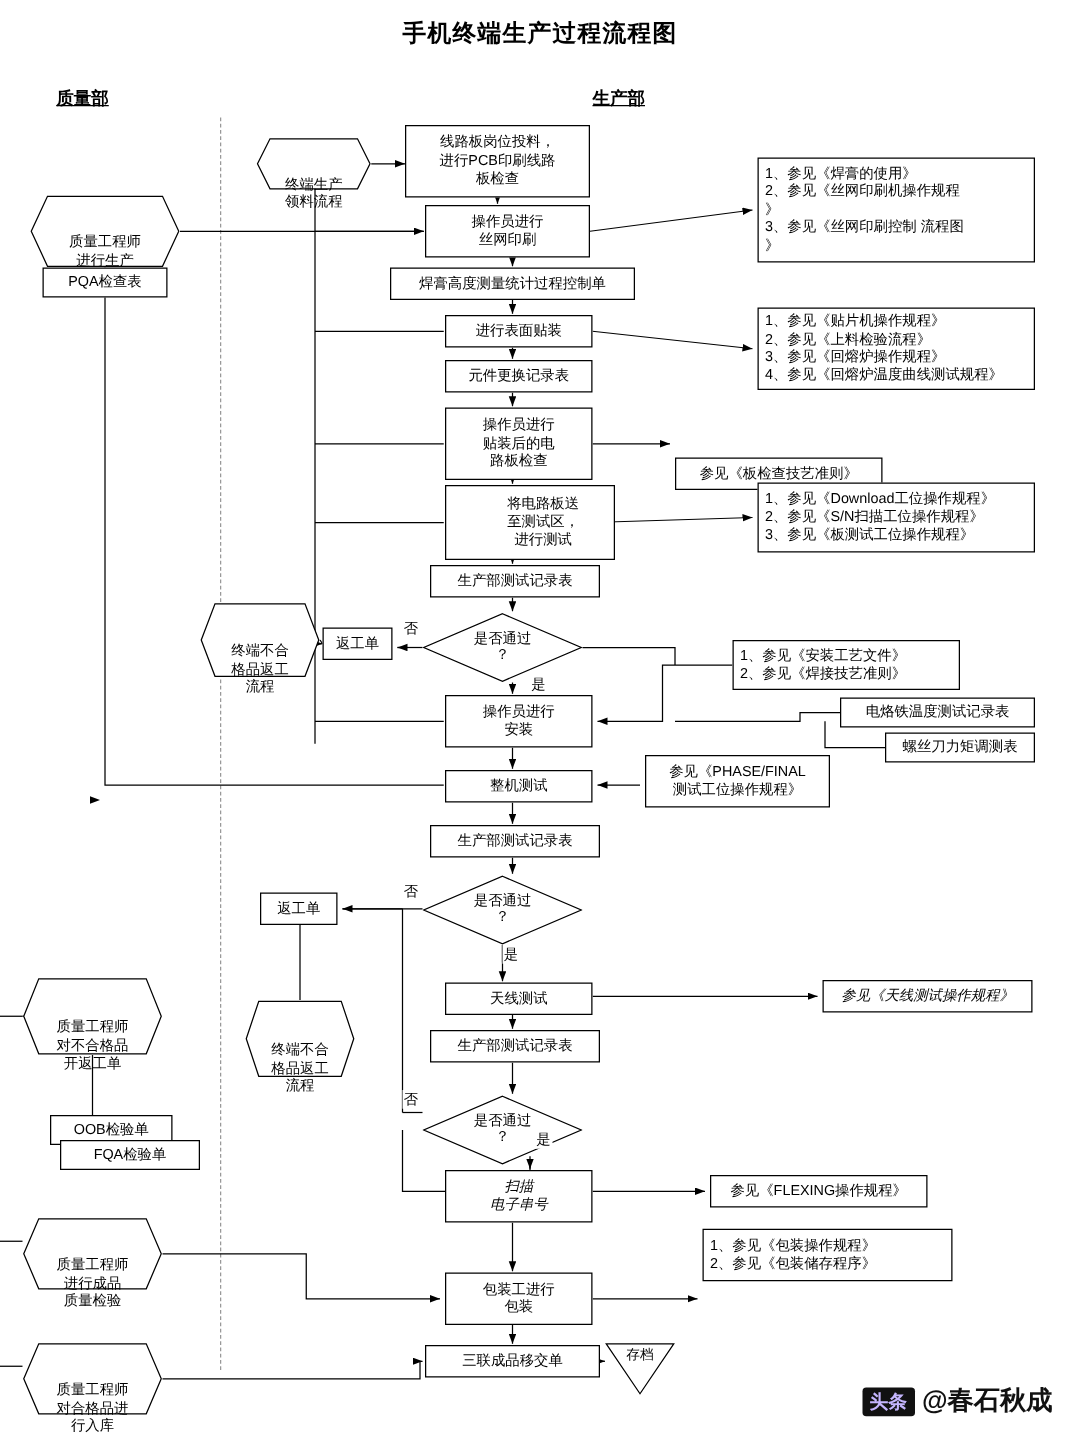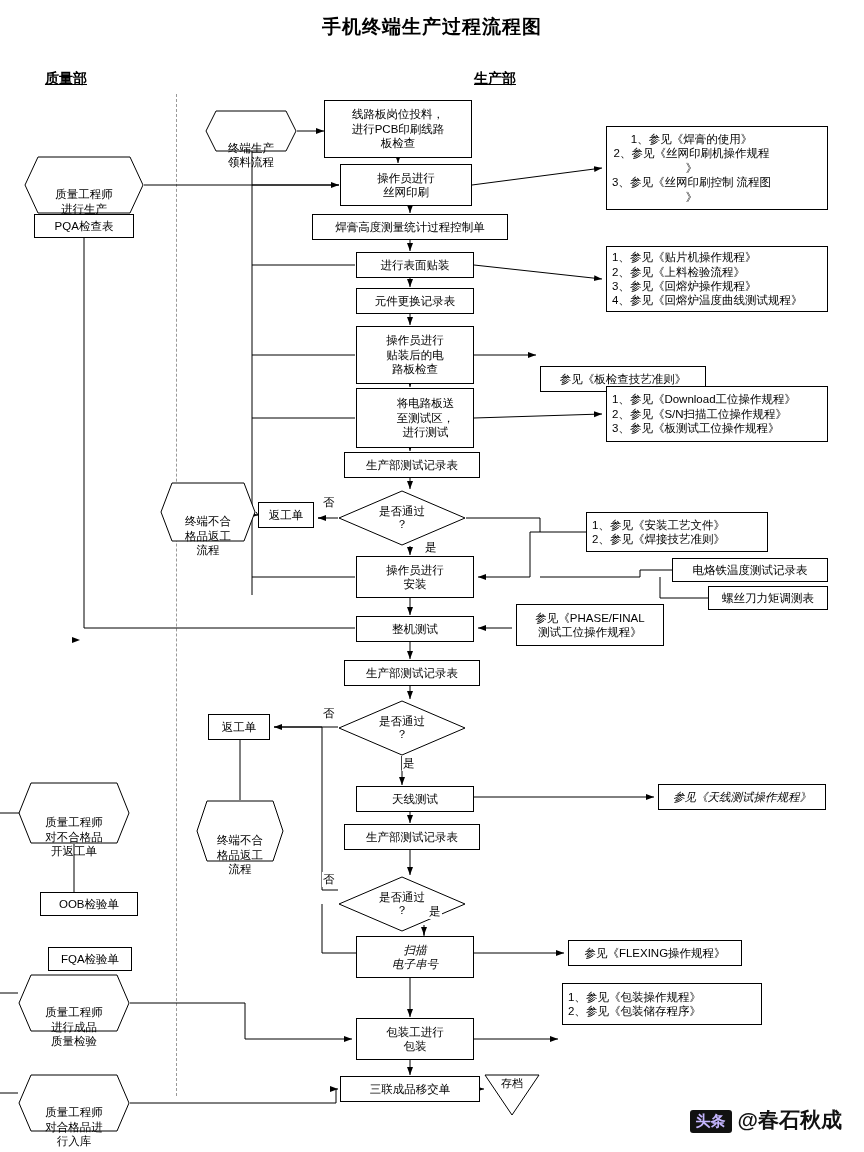--- a/index.html
+++ b/index.html
@@ -307,21 +307,21 @@
     <div class="hextext">质量工程师
 进行生产
 工艺检查</div>
   </div>
 
   <div class="node" style="left:34px; top:214px; width:100px; height:24px;">PQA检查表</div>
 
   <div class="node" style="left:340px; top:164px; width:132px; height:42px;">操作员进行
 丝网印刷</div>
 
-  <div class="node left" style="left:606px; top:126px; width:222px; height:84px;text-align:center;">1、参见《焊膏的使用》
+  <div class="node left" style="left:606px; top:126px; width:222px; height:84px;">1、参见《焊膏的使用》
 2、参见《丝网印刷机操作规程
 》
 3、参见《丝网印刷控制 流程图
 》</div>
 
   <div class="node" style="left:312px; top:214px; width:196px; height:26px;">焊膏高度测量统计过程控制单</div>
 
   <div class="node" style="left:356px; top:252px; width:118px; height:26px;">进行表面贴装</div>
 
   <div class="node left" style="left:606px; top:246px; width:222px; height:66px;">1、参见《贴片机操作规程》
@@ -330,21 +330,21 @@
 4、参见《回熔炉温度曲线测试规程》</div>
 
   <div class="node" style="left:356px; top:288px; width:118px; height:26px;">元件更换记录表</div>
 
   <div class="node" style="left:356px; top:326px; width:118px; height:58px;">操作员进行
 贴装后的电
 路板检查</div>
 
   <div class="node" style="left:540px; top:342px; width:166px; height:26px;margin-top:24px;">参见《板检查技艺准则》</div>
 
-  <div class="node" style="left:356px; top:388px; width:118px; height:60px;padding-left:24px;">将电路板送
+  <div class="node" style="left:356px; top:388px; width:136px; height:60px;padding-left:24px;">将电路板送
 至测试区，
 进行测试</div>
 
   <div class="node left" style="left:606px; top:386px; width:222px; height:56px;">1、参见《Download工位操作规程》
 2、参见《S/N扫描工位操作规程》
 3、参见《板测试工位操作规程》</div>
 
   <div class="node" style="left:344px; top:452px; width:136px; height:26px;">生产部测试记录表</div>
 
   <div class="hexwrap" style="left:160px; top:482px; width:96px; height:60px;">
@@ -412,21 +412,21 @@
   </div>
 
   <div class="node" style="left:356px; top:786px; width:118px; height:26px;">天线测试</div>
 
   <div class="node" style="left:658px; top:784px; width:168px; height:26px;font-style:italic;">参见《天线测试操作规程》</div>
 
   <div class="node" style="left:344px; top:824px; width:136px; height:26px;">生产部测试记录表</div>
 
   <div class="node" style="left:40px; top:892px; width:98px; height:24px;">OOB检验单</div>
 
-  <div class="node" style="left:48px; top:912px; width:84px; height:24px;margin-top:35px;">FQA检验单</div>
+  <div class="node" style="left:48px; top:912px; width:112px; height:24px;">FQA检验单</div>
 
   <div class="diamondwrap" style="left:338px; top:876px; width:128px; height:56px;">
     <svg width="128" height="56">
         <polygon points="64,1 127,28 64,55 1,28" fill="#fff" stroke="#000" stroke-width="1"></polygon>
       </svg>
     <div class="dtext">是否通过
 ？</div>
   </div>
 
   <div class="node" style="left:356px; top:936px; width:118px; height:42px;font-style:italic;">扫描

